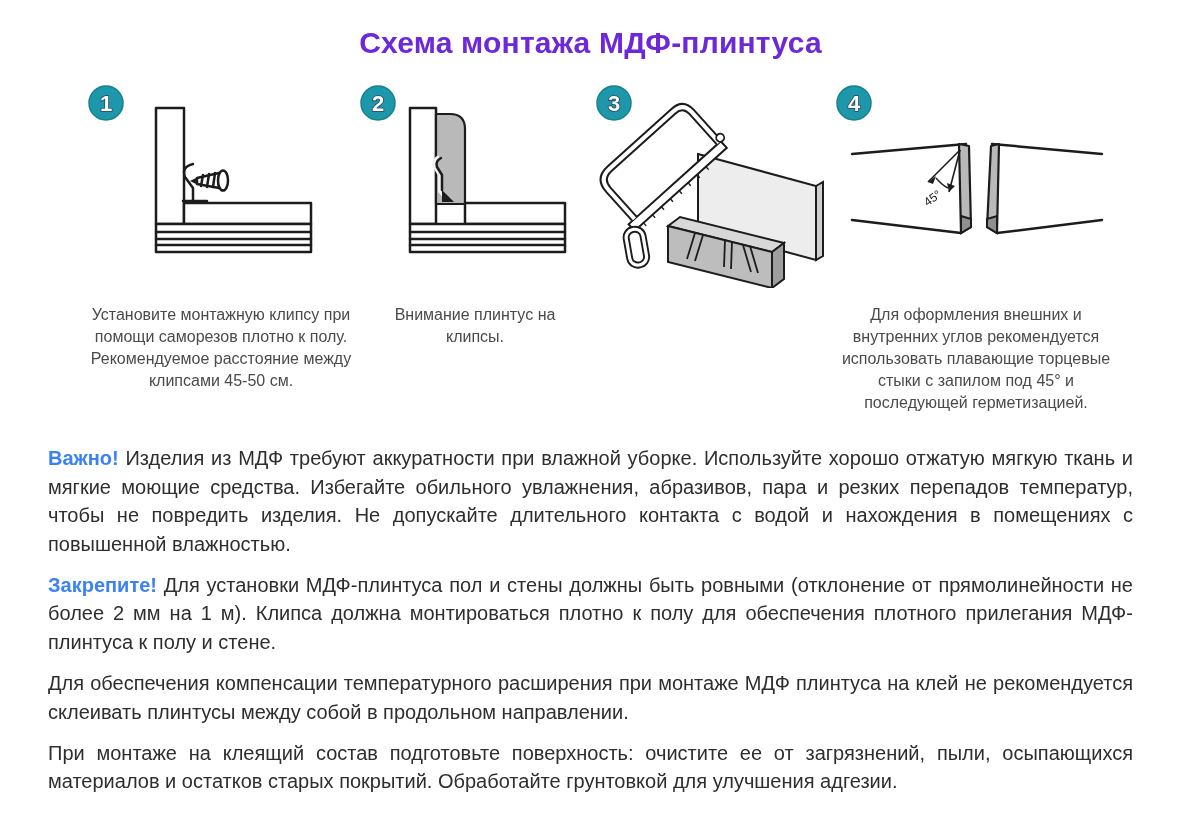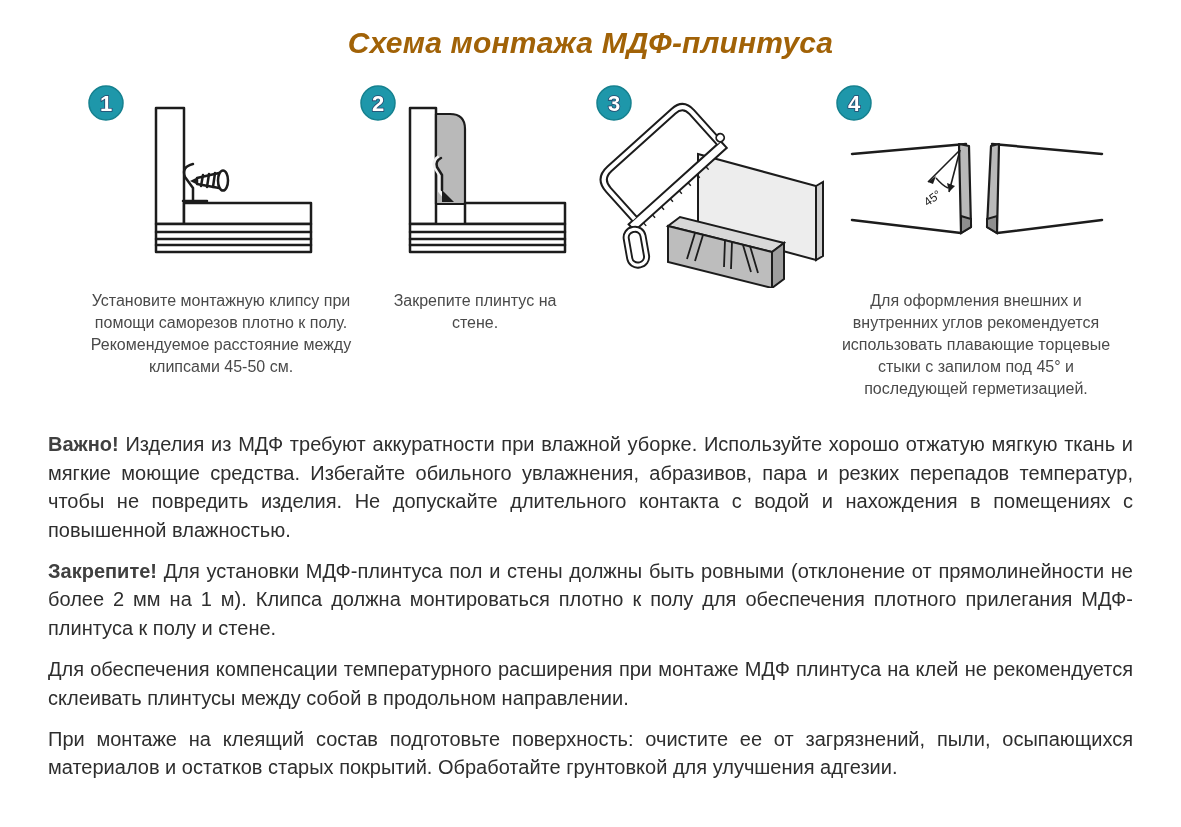--- a/index.html
+++ b/index.html
@@ -1,39 +1,39 @@
 <!DOCTYPE html>
 <html lang="ru"><head>
 <meta charset="utf-8">
 <style>
   * { margin:0; padding:0; box-sizing:border-box; }
   html,body { background:#ffffff; }
   body { font-family:"Liberation Sans","DejaVu Sans",sans-serif; color:#333; }
   .page { position:relative; width:1181px; height:827px; background:#fff; overflow:hidden; }
 
   .title { margin-top:26px; text-align:center; font-size:30px; font-weight:bold;
-           color:#a16207; letter-spacing:0.2px;font-style:italic; }
+           color:#6d28d9; letter-spacing:0.2px; }
 
   .steps { display:grid; grid-template-columns:272px 236px 240px 286px;
            margin:24px 55px 0 85px; }
   .step  { position:relative; padding-top:2px; }
   .badge { position:absolute; top:0; left:2px; width:38px; height:38px; }
   .figure { height:178px; display:flex; align-items:flex-start; justify-content:center;
             margin-top:16px; }
-  .caption { margin-top:10px; text-align:center; font-size:16px; line-height:1.38;
+  .caption { margin-top:24px; text-align:center; font-size:16px; line-height:1.38;
              color:#4a4a4a; padding:0 4px; }
   .step1 .caption { padding:0 2px; }
   .step2 .caption { padding:0 34px; }
   .step3 .caption { padding:0 24px; }
 
   .notes { margin:30px 48px 0 48px; }
   .note  { font-size:20px; line-height:1.42; color:#2e2e2e; margin-bottom:13px;
            text-align:justify; }
   .note.left { text-align:left; }
-  .note strong { color:#404040; }
+  .note strong { color:#3b82f6; }
 
   svg .ln { stroke:#1c1c1c; stroke-width:2.5; fill:none; stroke-linecap:round; stroke-linejoin:round; }
   svg .fw { fill:#ffffff; stroke:#1c1c1c; stroke-width:2.5; stroke-linejoin:round; }
   svg .gr { fill:#b9b9b9; stroke:#1c1c1c; stroke-width:2.2; stroke-linejoin:round; }
 </style>
 </head>
 <body>
 
 <div class="page">
 
@@ -79,21 +79,21 @@
           <path d="M69,55 q-6,3 -4,10 l5,8 v16 l8,10" stroke="#f2f2f2" stroke-width="4" fill="none"></path>
           <path class="ln" d="M71,56 q-6,3 -4,9 l5,8 v15" stroke-width="2"></path>
           <polygon points="72,88 84,100 72,100" fill="#1c1c1c"></polygon>
           <rect class="fw" x="95" y="101" width="100" height="21"></rect>
           <rect class="fw" x="40" y="122" width="155" height="28"></rect>
           <line class="ln" x1="40" y1="130" x2="195" y2="130" stroke-width="2"></line>
           <line class="ln" x1="40" y1="137" x2="195" y2="137" stroke-width="2"></line>
           <line class="ln" x1="40" y1="143" x2="195" y2="143" stroke-width="2"></line>
         </svg>
       </div>
-      <div class="caption">Закрепите плинтус на стене.</div>
+      <div class="caption">Внимание плинтус на клипсы.</div>
     </div>
 
     <div class="step step3">
       <svg class="badge" viewBox="0 0 38 38">
         <circle cx="19" cy="19" r="17" fill="#1e97aa" stroke="#15818f" stroke-width="1.5"></circle>
         <text x="19" y="26.5" text-anchor="middle" font-size="22" font-weight="bold" fill="#ffffff" stroke="#27476e" stroke-width="1.6" paint-order="stroke" font-family="Liberation Sans, DejaVu Sans, sans-serif">3</text>
       </svg>
       <div class="figure">
         <svg width="238" height="186" viewBox="0 0 238 186">
 

